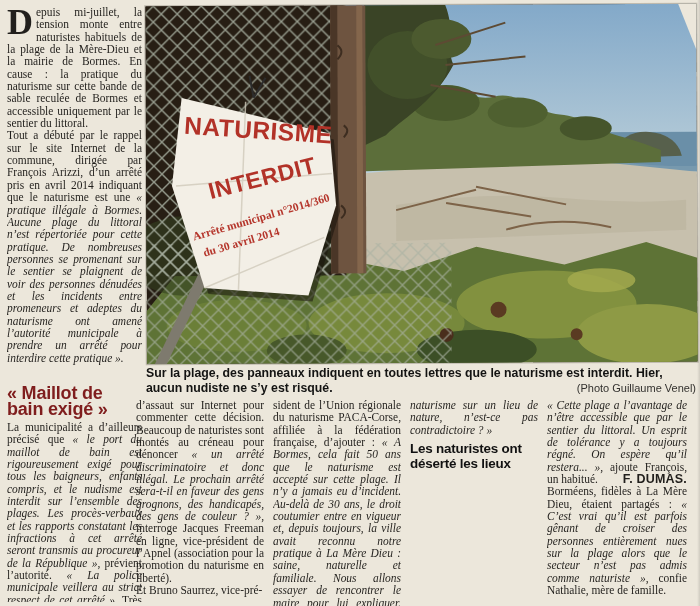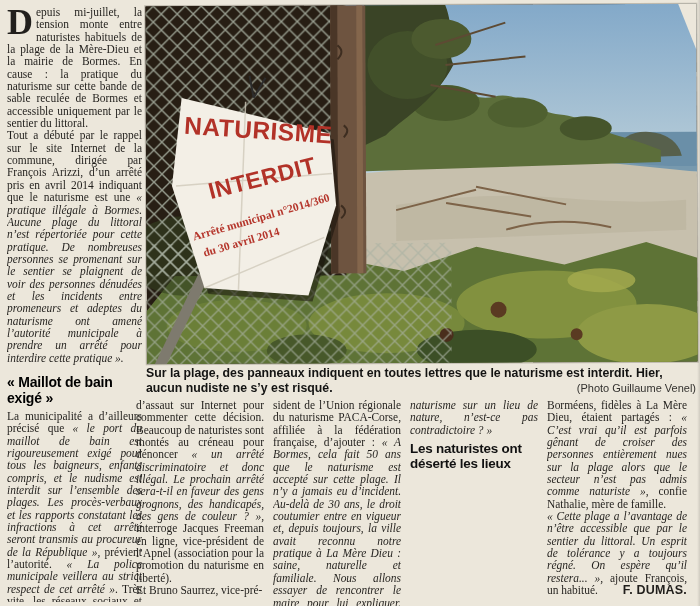--- a/index.html
+++ b/index.html
@@ -8,22 +8,22 @@
         font-family:"Liberation Serif",serif;color:#211f1c;}
   .page::after{content:"";position:absolute;right:0;top:0;width:3px;height:100%;
         background:linear-gradient(to right,rgba(0,0,0,0),rgba(0,0,0,.12));}
   
   .bodytext{font-size:11.45px;line-height:12.35px;text-align:justify;margin:0;
         text-justify:inter-word;}
   .bodytext i{}
   .col1{position:absolute;left:7px;top:6px;width:135px;height:596px;overflow:hidden;}
   .dropcap{float:left;font-family:"Liberation Serif",serif;font-weight:bold;
         font-size:36px;line-height:31px;padding:1px 3px 0 0;}
-  .subhead{font-family:"Liberation Sans",sans-serif;font-weight:bold;color:#000000;
-        font-size:14px;line-height:16px;margin:10px 0 4px 0;letter-spacing:-.2px;}
+  .subhead{font-family:"Liberation Sans",sans-serif;font-weight:bold;color:#7f1d1d;
+        font-size:18px;line-height:16px;margin:21px 0 4px 0;letter-spacing:-.2px;}
   .subhead2{font-family:"Liberation Sans",sans-serif;font-weight:bold;color:#111;
         font-size:13.4px;line-height:15px;margin:5px 0 2px 0;letter-spacing:-.2px;}
   .cols-bottom{position:absolute;left:136px;top:399px;width:551px;height:207px;
         display:flex;gap:9px;overflow:hidden;}
   .bcol{overflow:hidden;}
   .c2{width:128px;} .c3{width:128px;} .c4{width:128px;} .c5{flex:1;}
   .byline{float:right;font-family:"Liberation Sans",sans-serif;font-weight:bold;
         font-size:12.5px;letter-spacing:.2px;}
   
   .caption{position:absolute;left:146px;top:366px;width:550px;
@@ -155,22 +155,22 @@
 
     <div class="bcol c4">
       <p class="bodytext">
         <i>naturisme sur un lieu de nature, n’est-ce pas contradictoire ? »</i>
       </p>
       <h3 class="subhead2">Les naturistes ont déserté les lieux</h3>
     </div>
 
     <div class="bcol c5">
       <p class="bodytext">
-        <span>Borméens, fidèles à La Mère Dieu, étaient partagés : </span><i>« C’est vrai qu’il est parfois gênant de croiser des personnes entièrement nues sur la plage alors que le secteur n’est pas admis comme naturiste »</i><span>, confie Nathalie, mère de famille. </span>
+        <i>« Cette plage a l’avantage de n’être accessible que par le sentier du littoral. Un esprit de tolérance y a toujours régné. On espère qu’il restera... »</i><span>, ajoute François, un habitué.</span>
+        <span class="byline">F. DUMAS.</span>
       </p>
       <p class="bodytext">
-        <i>« Cette plage a l’avantage de n’être accessible que par le sentier du littoral. Un esprit de tolérance y a toujours régné. On espère qu’il restera... »</i><span>, ajoute François, un habitué.</span>
-        <span class="byline">F. DUMAS.</span>
+        <span>Borméens, fidèles à La Mère Dieu, étaient partagés : </span><i>« C’est vrai qu’il est parfois gênant de croiser des personnes entièrement nues sur la plage alors que le secteur n’est pas admis comme naturiste »</i><span>, confie Nathalie, mère de famille. </span>
       </p>
     </div>
 
   </div>
 </div>
 
 </body></html>

